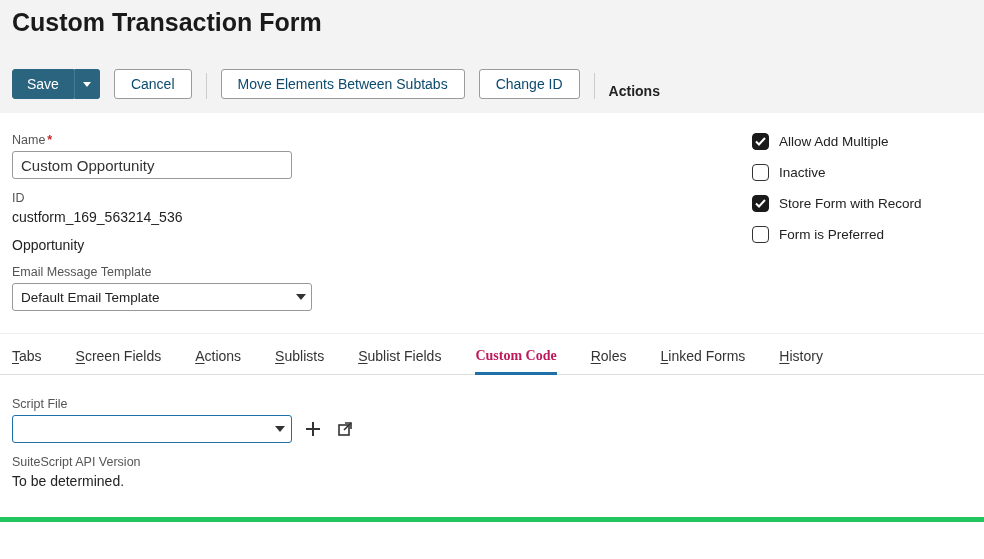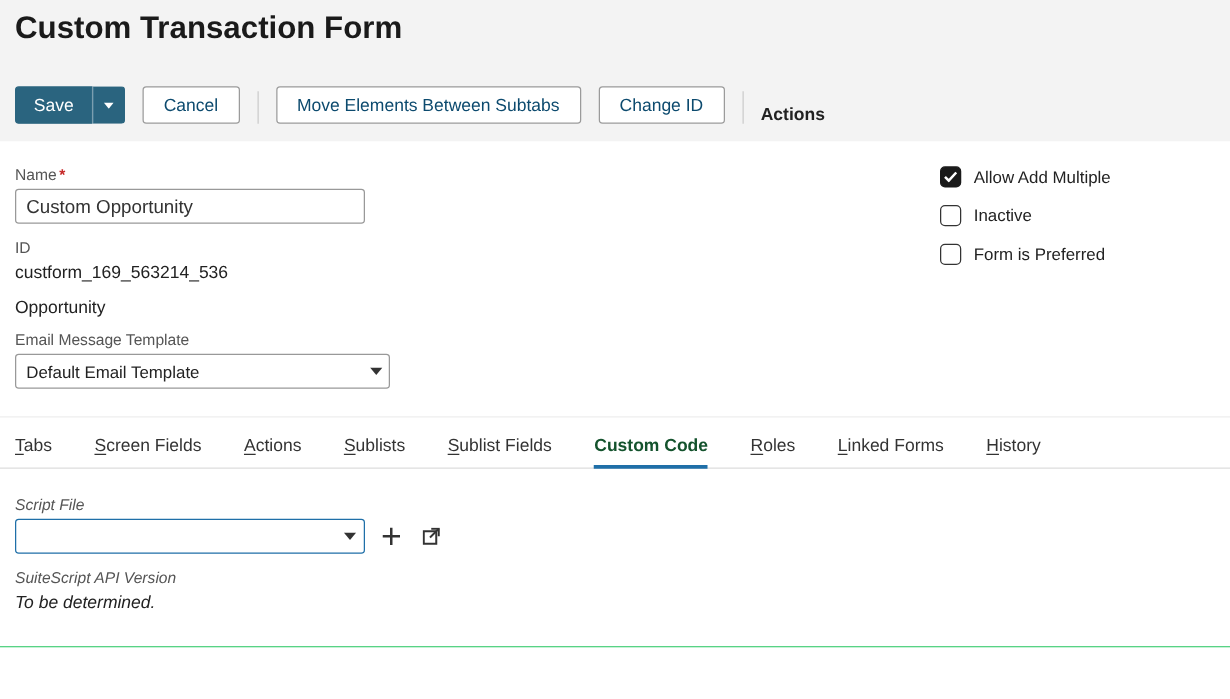--- a/index.html
+++ b/index.html
@@ -162,34 +162,34 @@
   .tab {
     font-size: 14px;
     color: #333;
     padding-bottom: 10px;
     cursor: pointer;
     position: relative;
   }
   .tab .ul { text-decoration: underline; text-underline-offset: 2px; }
   .tab.active {
     font-weight: 600;
-    color: #14532d;
+    color: #be185d;
+    font-family: Liberation Serif, serif;
   }
   .tab.active::after {
     content: "";
     position: absolute;
     left: 0; right: 0; bottom: -1px;
     height: 3px;
     background: #1f6fa8;
   }
 
   .tab-content {
     padding: 22px 12px 16px 12px;
-    border-bottom: 1px solid #22c55e;
-    font-style: italic;
+    border-bottom: 5px solid #22c55e;
   }
   .script-row {
     display: flex;
     align-items: center;
     gap: 10px;
   }
   .script-select {
     width: 280px;
     height: 28px;
     border: 1.5px solid #1f6fa8;
@@ -273,20 +273,28 @@
             <polyline points="1 4.5 4 7.5 10 1"></polyline>
           </svg>
       </div>
       <span class="chk-label">Allow Add Multiple</span>
     </div>
     <div class="chk-row">
       <div class="chk">
         
       </div>
       <span class="chk-label">Inactive</span>
+    </div>
+    <div class="chk-row">
+      <div class="chk checked">
+        <svg width="11" height="9" viewBox="0 0 11 9" fill="none" stroke-width="2">
+            <polyline points="1 4.5 4 7.5 10 1"></polyline>
+          </svg>
+      </div>
+      <span class="chk-label">Store Form with Record</span>
     </div>
     <div class="chk-row">
       <div class="chk">
         
       </div>
       <span class="chk-label">Form is Preferred</span>
     </div>
   </div>
 </div>
 

